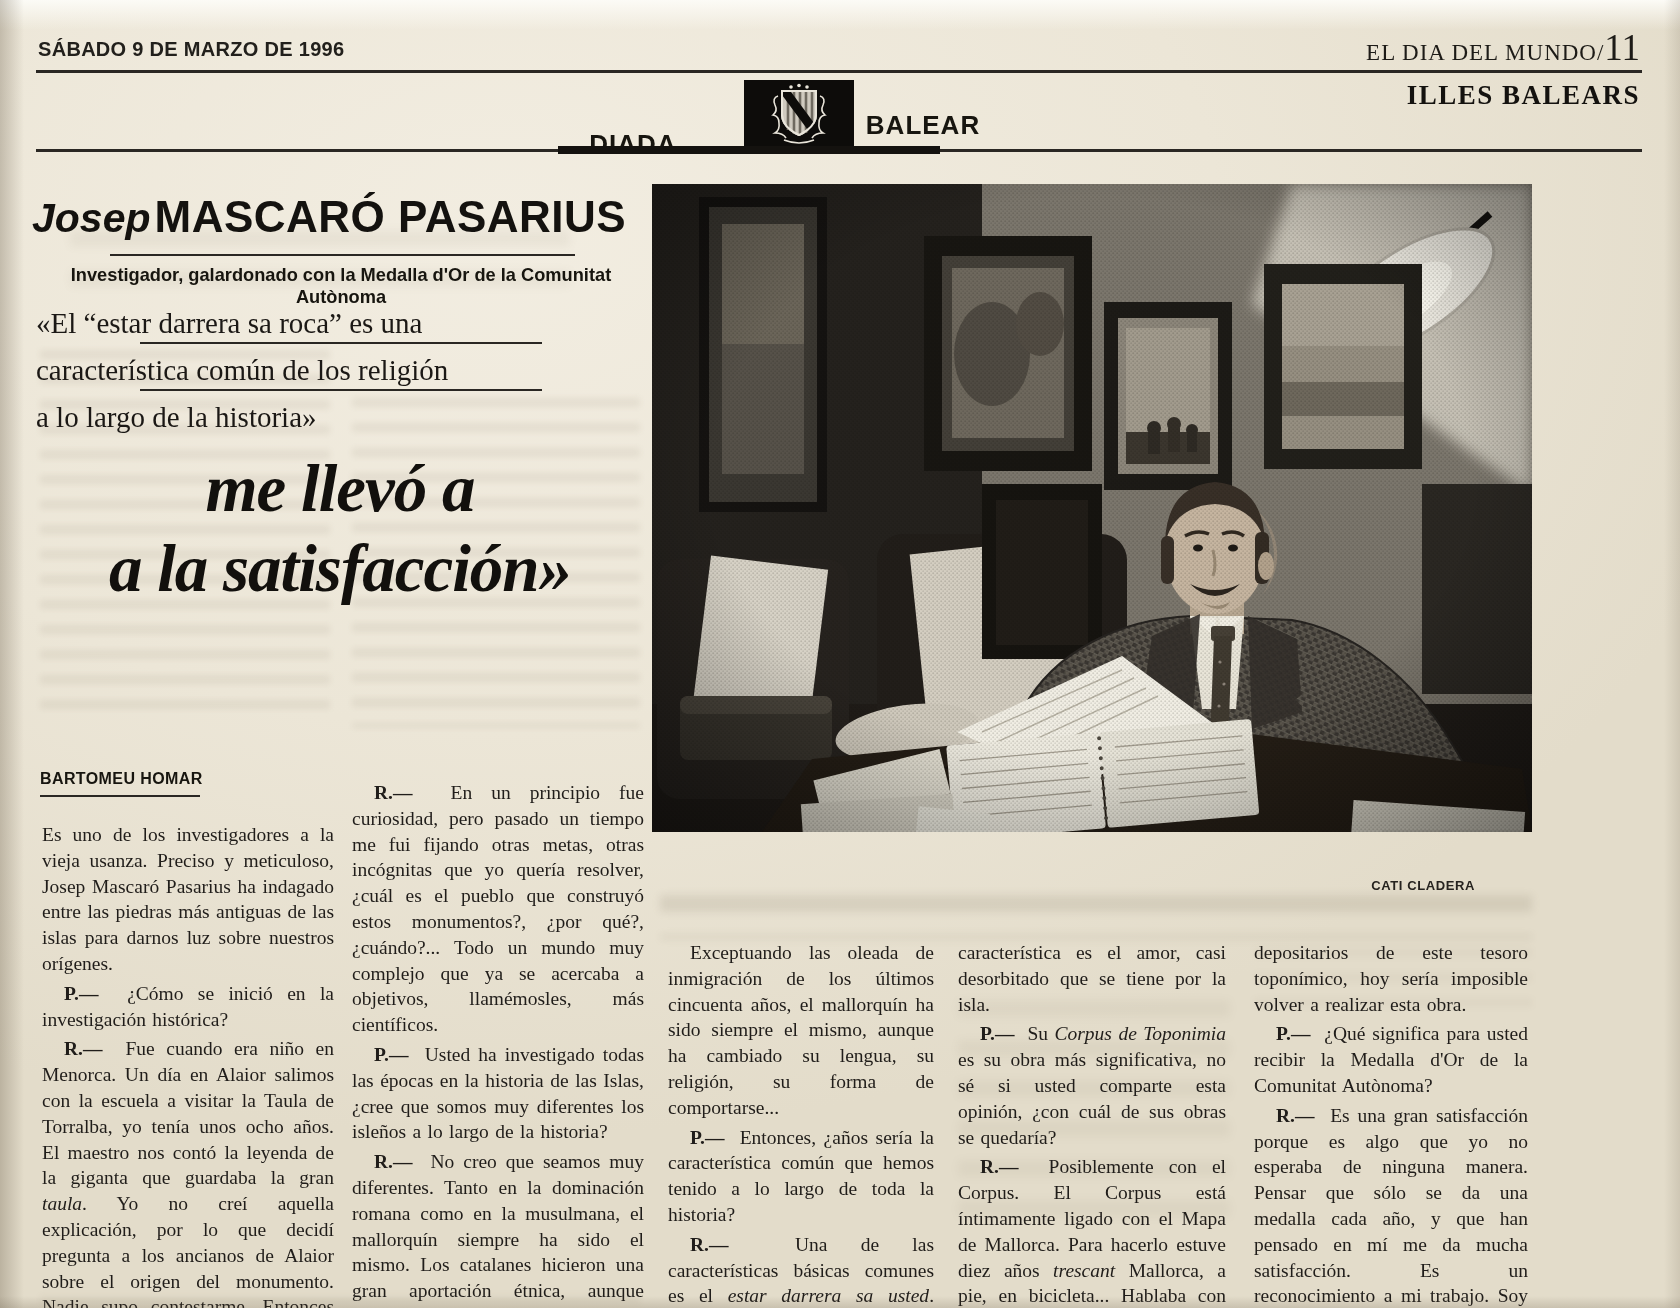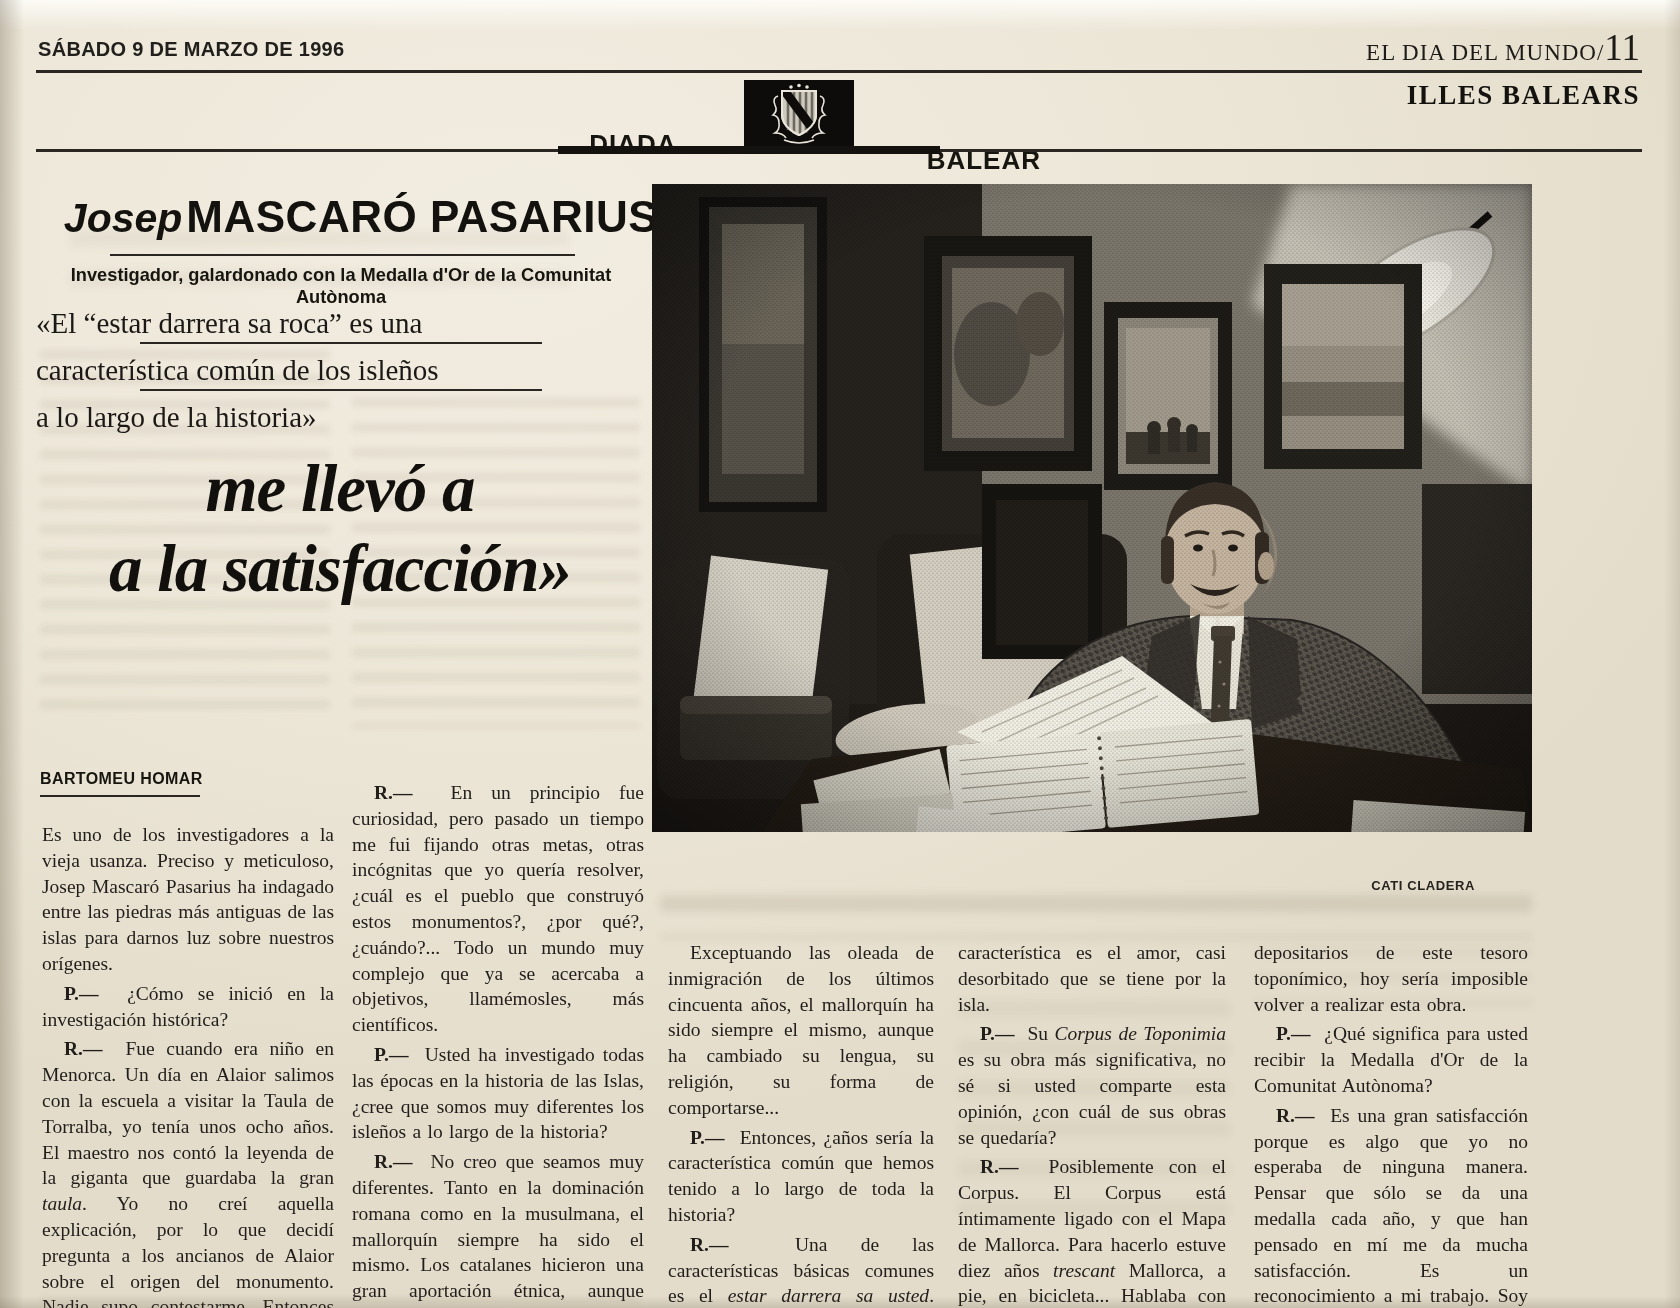--- a/index.html
+++ b/index.html
@@ -19,24 +19,24 @@
   
   .date{position:absolute;left:38px;top:38px;z-index:3;font:700 20px "Liberation Sans",sans-serif;letter-spacing:.3px;color:#22201c;}
   .brand{position:absolute;right:40px;top:26px;z-index:3;font:400 23px "Liberation Serif",serif;letter-spacing:1px;color:#1d1b17;}
   .brand .pg{font-size:37px;letter-spacing:0;}
   .rule{position:absolute;left:36px;right:38px;height:2.5px;background:#2a2723;z-index:3;}
   .rule-1{top:70px;}
   .rule-2{top:149px;}
   .rule-thick{position:absolute;left:558px;width:382px;top:146px;height:8px;background:#14120f;z-index:4;}
   .section{position:absolute;right:40px;top:80px;z-index:3;font:900 27px "Liberation Serif",serif;letter-spacing:1.5px;color:#14120f;}
   .banner-left{position:absolute;left:558px;top:110px;width:150px;text-align:center;z-index:3;font:800 26px "Liberation Sans",sans-serif;letter-spacing:1px;color:#17150f;margin-top:19px;}
-  .banner-right{position:absolute;left:911px;top:110px;width:130px;text-align:right;z-index:3;font:800 26px "Liberation Sans",sans-serif;letter-spacing:1px;color:#17150f;margin-top:35px;}
+  .banner-right{position:absolute;left:858px;top:110px;width:130px;text-align:center;z-index:3;font:800 26px "Liberation Sans",sans-serif;letter-spacing:1px;color:#17150f;}
   .crest{position:absolute;left:744px;top:80px;width:110px;height:67px;z-index:3;}
   
-  .kicker{position:absolute;left:48px;top:192px;width:610px;text-align:right;z-index:3;color:#14120f;}
+  .kicker{position:absolute;left:32px;top:192px;width:610px;text-align:left;z-index:3;color:#14120f;}
   .kicker .ti{font:italic 600 41px "Liberation Sans",sans-serif;}
   .kicker .tb{font:700 44px "Liberation Sans",sans-serif;letter-spacing:.5px;}
   .kicker-rule{position:absolute;left:110px;top:254px;width:465px;height:2px;background:#2a2723;z-index:3;}
   .subtitle{position:absolute;left:26px;top:264px;width:630px;text-align:center;z-index:3;
     font:700 19px "Liberation Sans",sans-serif;color:#17150f;transform:scaleX(.96);}
   .quote{position:absolute;left:36px;top:300px;width:610px;text-align:left;z-index:3;
     font:400 29px/47px "Liberation Serif",serif;color:#1b1815;}
   .quote .line{position:relative;display:block;}
   .quote .line:nth-child(1)::after,.quote .line:nth-child(2)::after{
     content:"";position:absolute;left:17%;right:17%;bottom:3px;border-bottom:2.5px solid #2a2723;}
@@ -108,21 +108,21 @@
 
   <div class="kicker">
     <span class="ti">Josep</span>
     <span class="tb">MASCARÓ PASARIUS</span>
   </div>
   <div class="kicker-rule"></div>
   <div class="subtitle">Investigador, galardonado con la Medalla d'Or de la Comunitat Autònoma</div>
 
   <div class="quote">
       <div class="line">«El “estar darrera sa roca” es una</div>
-      <div class="line">característica común de los isleños</div>
+      <div class="line">característica común de los religión</div>
       <div class="line">a lo largo de la historia»</div>
     </div>
   <div class="headline">
       <div class="line">me llevó a</div>
       <div class="line">a la satisfacción»</div>
     </div>
 
   <div class="byline">BARTOMEU HOMAR</div>
   <div class="byline-rule"></div>
 

